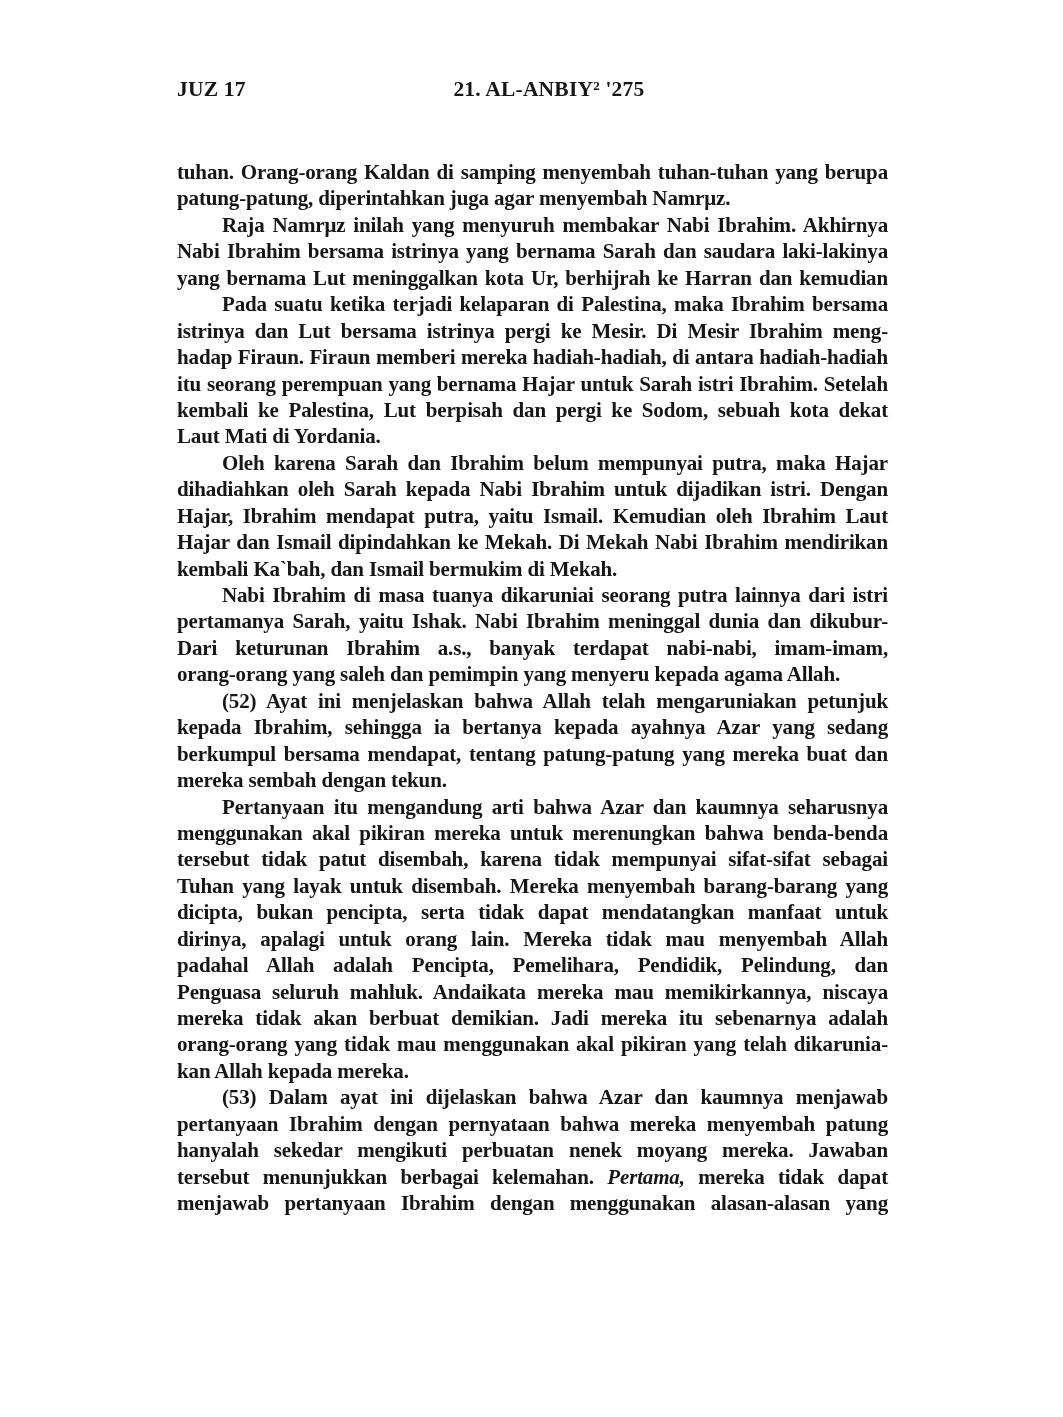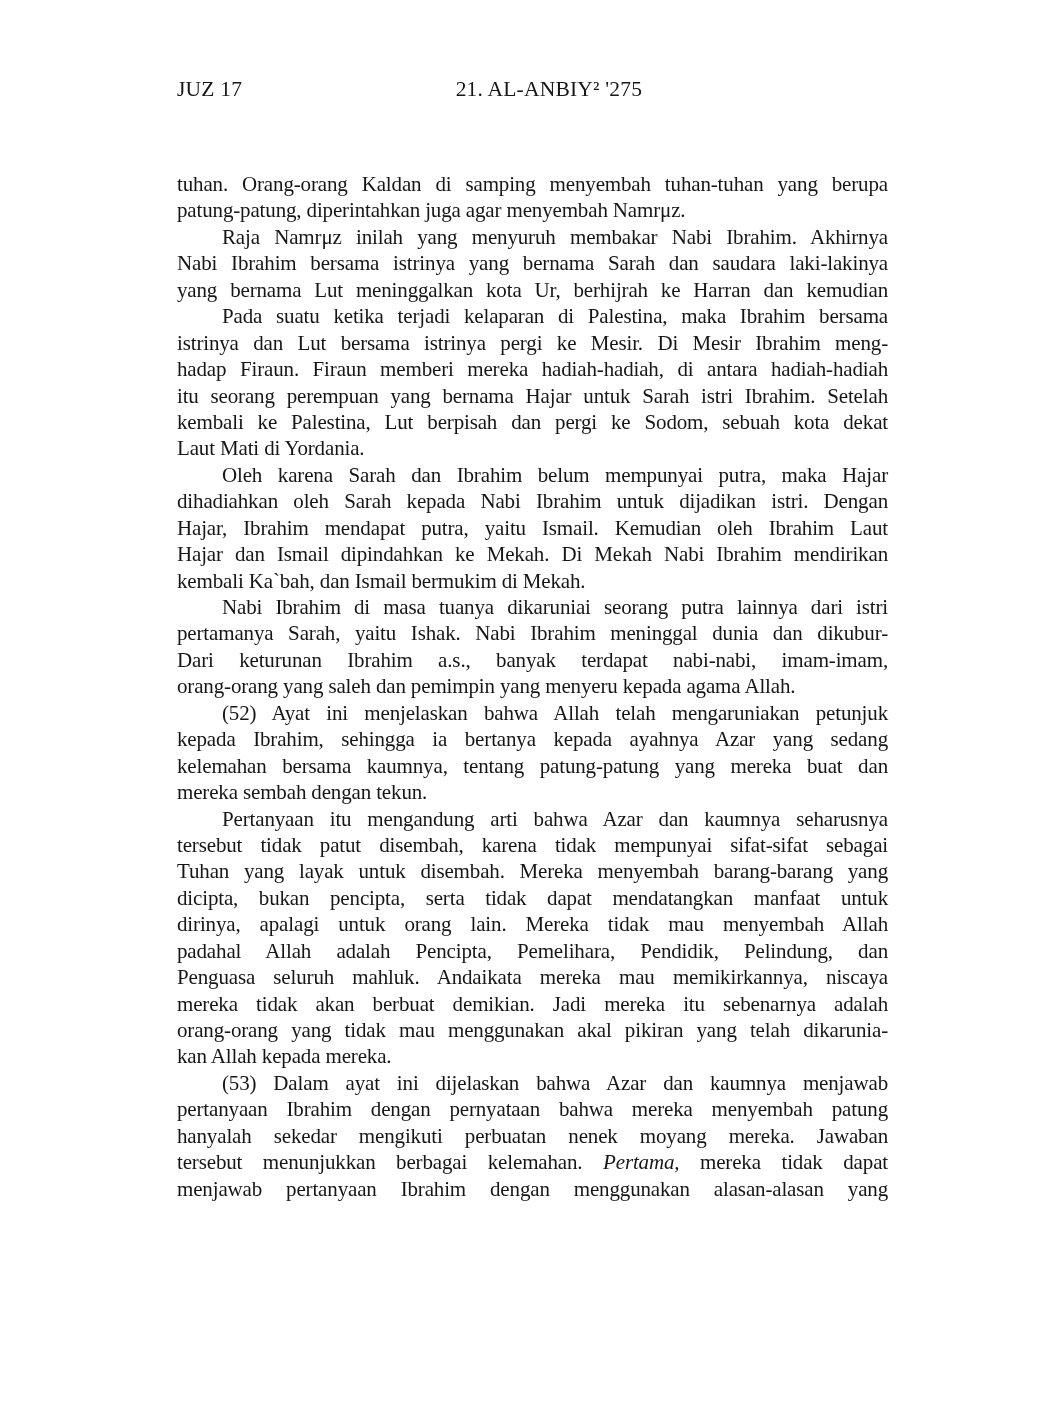--- a/index.html
+++ b/index.html
@@ -12,20 +12,21 @@
     height: 1417px;
     overflow: hidden;
     font-family: "Liberation Serif", "DejaVu Serif", serif;
     color: #161616;
   }
   .page {
     position: relative;
     width: 879px;
     height: 1417px;
     background: #ffffff;
+    font-weight: bold;
   }
   .page-header {
     position: absolute;
     top: 76px;
     left: 177px;
     width: 711px;
     display: grid;
     grid-template-columns: 1fr auto 1fr;
     font-size: 21.5px;
     line-height: 26px;
@@ -33,21 +34,20 @@
   }
   .page-header .juz     { text-align: left; }
   .page-header .title   { text-align: right; }
   .page-header .pagenum { text-align: left; }
 
   .content {
     position: absolute;
     top: 159px;
     left: 177px;
     width: 711px;
-    margin-top: 12px;
   }
   .para { margin: 0; padding: 0; }
   .line {
     font-size: 21px;
     line-height: 26.45px;
     height: 26.45px;
     letter-spacing: -0.15px;
     text-align: justify;
     text-align-last: justify;
     white-space: normal;
@@ -100,26 +100,27 @@
     <div class="para">
       <div class="line indent">Nabi Ibrahim di masa tuanya dikaruniai seorang putra lainnya dari istri</div>
       <div class="line">pertamanya Sarah, yaitu Ishak. Nabi Ibrahim meninggal dunia dan dikubur-</div>
       <div class="line">Dari keturunan Ibrahim a.s., banyak terdapat nabi-nabi, imam-imam,</div>
       <div class="line last">orang-orang yang saleh dan pemimpin yang menyeru kepada agama Allah.</div>
     </div>
 
     <div class="para">
       <div class="line indent">(52) Ayat ini menjelaskan bahwa Allah telah mengaruniakan petunjuk</div>
       <div class="line">kepada Ibrahim, sehingga ia bertanya kepada ayahnya Azar yang sedang</div>
-      <div class="line">kelemahan bersama kaumnya, tentang patung-patung yang mereka buat dan</div>
+      <div class="line">berkumpul bersama mendapat, tentang patung-patung yang mereka buat dan</div>
       <div class="line last">mereka sembah dengan tekun.</div>
     </div>
 
     <div class="para">
       <div class="line indent">Pertanyaan itu mengandung arti bahwa Azar dan kaumnya seharusnya</div>
+      <div class="line">menggunakan akal pikiran mereka untuk merenungkan bahwa benda-benda</div>
       <div class="line">tersebut tidak patut disembah, karena tidak mempunyai sifat-sifat sebagai</div>
       <div class="line">Tuhan yang layak untuk disembah. Mereka menyembah barang-barang yang</div>
       <div class="line">dicipta, bukan pencipta, serta tidak dapat mendatangkan manfaat untuk</div>
       <div class="line">dirinya, apalagi untuk orang lain. Mereka tidak mau menyembah Allah</div>
       <div class="line">padahal Allah adalah Pencipta, Pemelihara, Pendidik, Pelindung, dan</div>
       <div class="line">Penguasa seluruh mahluk. Andaikata mereka mau memikirkannya, niscaya</div>
       <div class="line">mereka tidak akan berbuat demikian. Jadi mereka itu sebenarnya adalah</div>
       <div class="line">orang-orang yang tidak mau menggunakan akal pikiran yang telah dikarunia-</div>
       <div class="line last">kan Allah kepada mereka.</div>
     </div>

